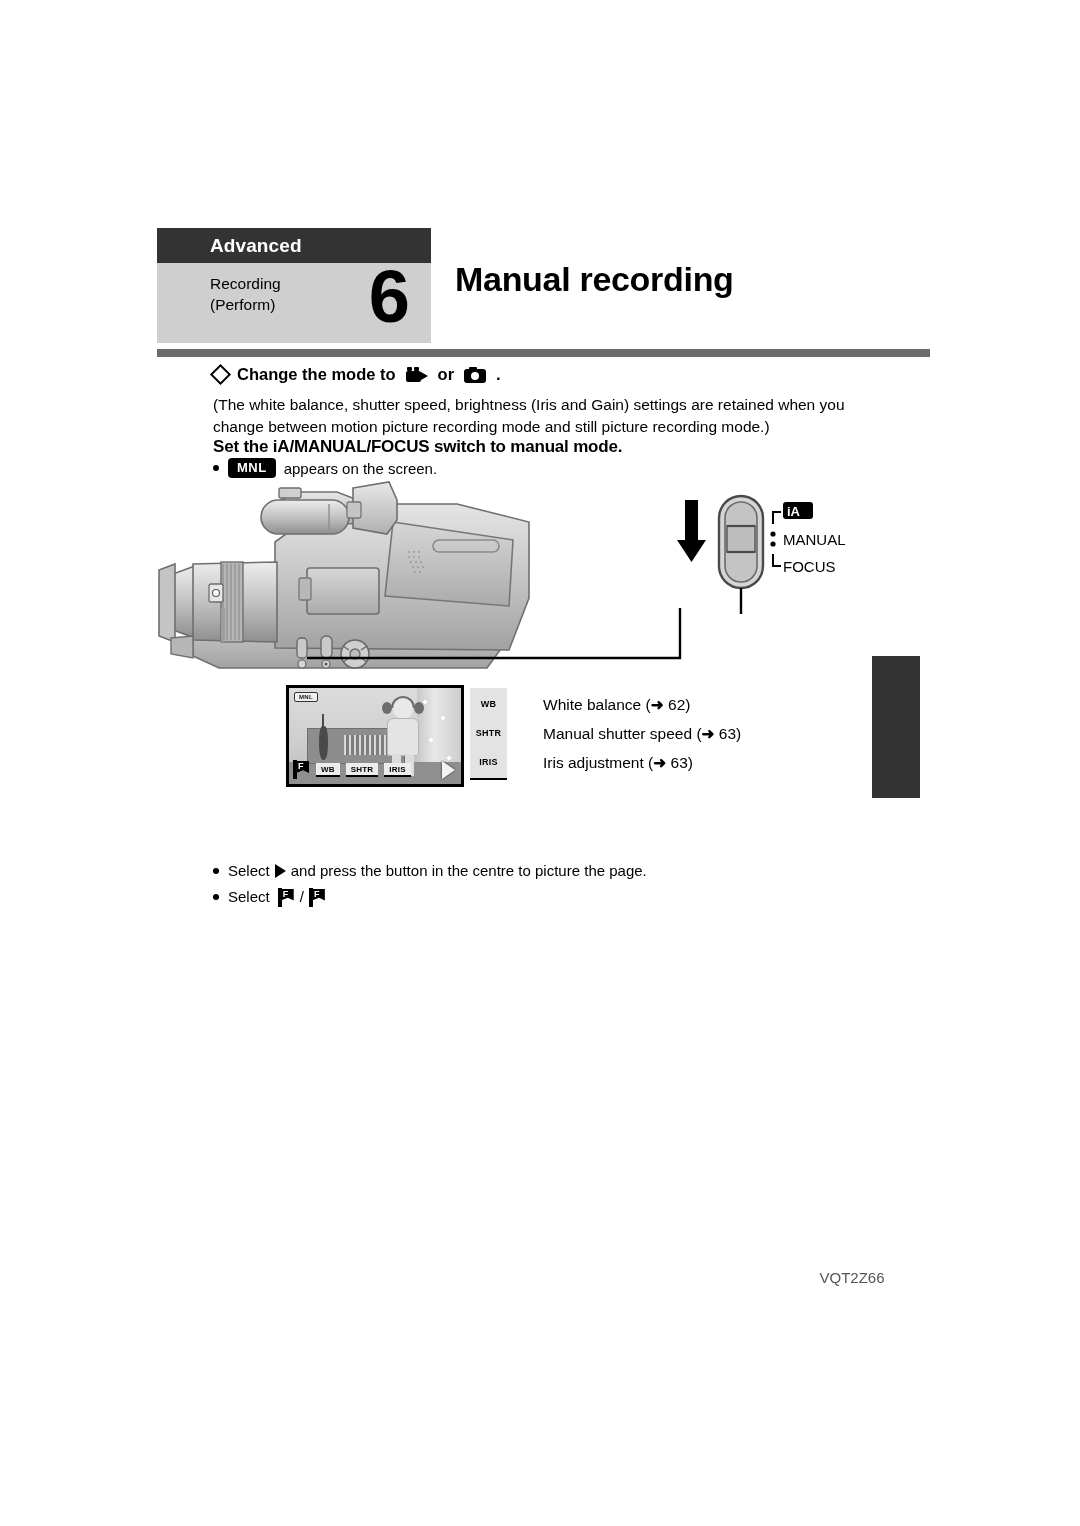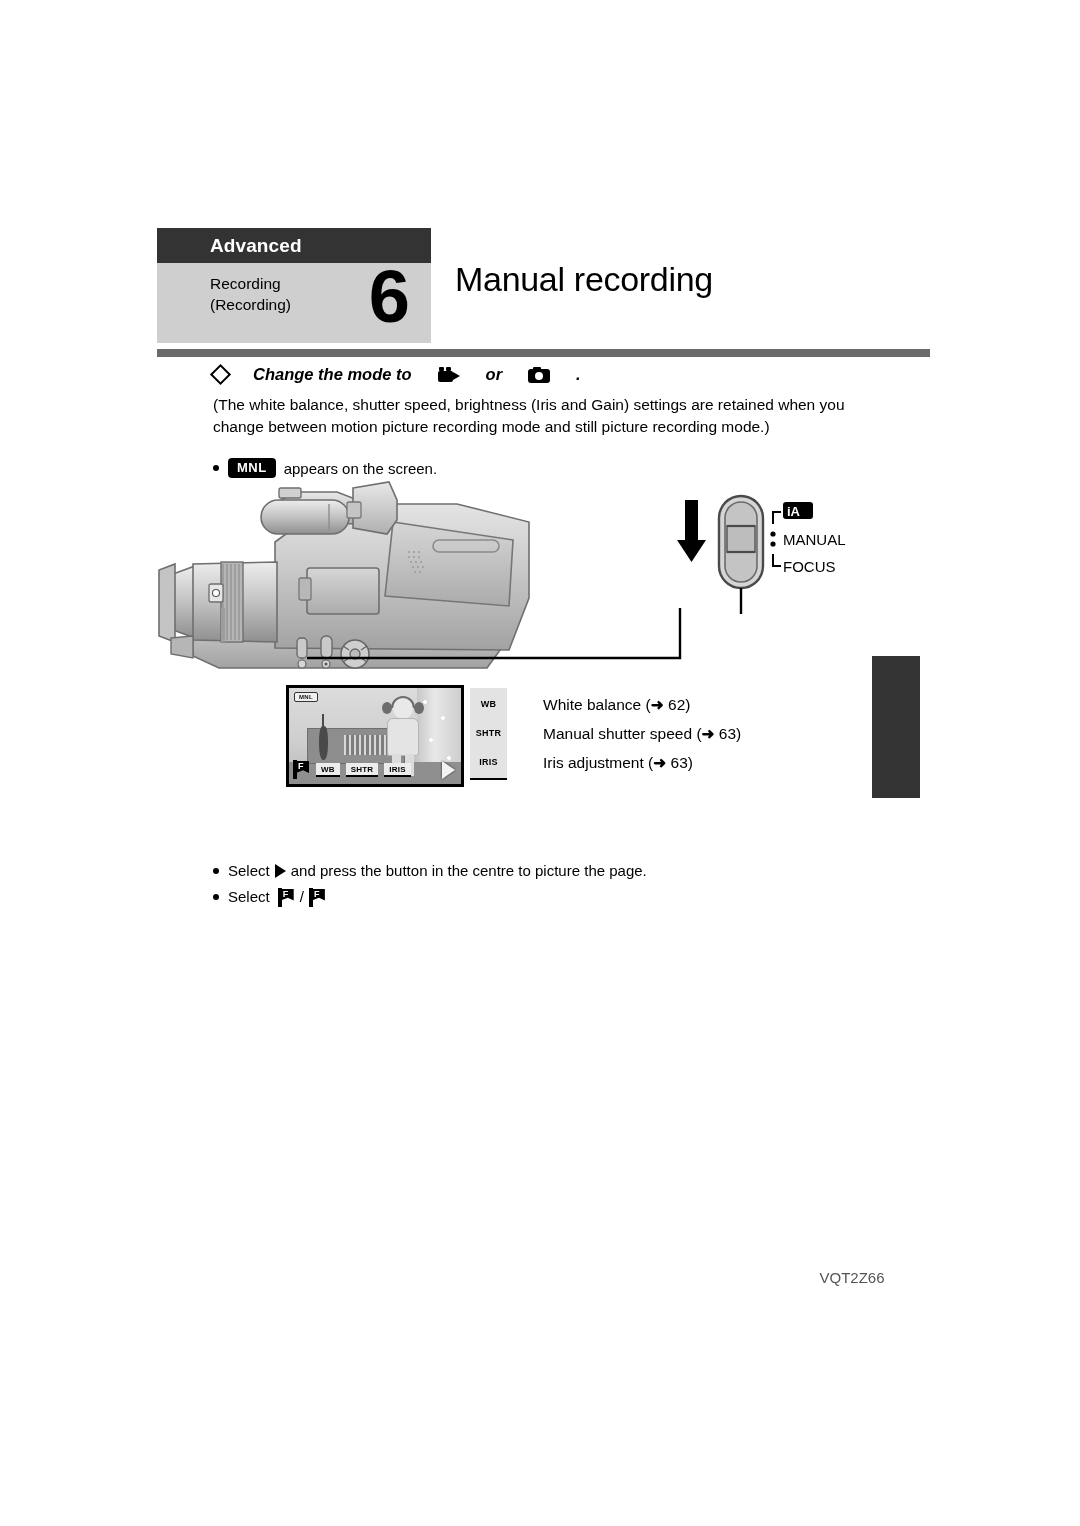--- a/index.html
+++ b/index.html
@@ -31,33 +31,33 @@
     font-size:15.5px;line-height:21px;color:#000;
   }
   .chapter-num{
     position:absolute;right:23px;top:-9px;
     font-size:74px;font-weight:bold;line-height:86px;
     letter-spacing:-2px;
   }
 
   .page-title{
     position:absolute;left:455px;top:260px;
-    font-size:34px;font-weight:normal;letter-spacing:-.3px;
+    font-size:34px;font-weight:bold;letter-spacing:-.3px;
   }
 
   .rule{
     position:absolute;left:157px;top:349px;
     width:773px;height:8px;background:#6b6b6b;
   }
 
   
   .mode-line{
     position:absolute;left:213px;top:365px;
     font-size:16.5px;font-weight:bold;
-    display:flex;align-items:center;gap:22px;font-style:italic;
+    display:flex;align-items:center;gap:6px;
   }
   .diamond{
     display:inline-block;width:11px;height:11px;
     border:2px solid #000;transform:rotate(45deg);
     margin-right:3px;
   }
   .ico-video{
     display:inline-block;width:22px;height:15px;position:relative;
     margin:0 4px;
   }
@@ -278,21 +278,21 @@
 
 <div class="page">
 
   <div class="chapter-tab">
     <div class="chapter-tab-top">
       <span>Advanced</span>
     </div>
     <div class="chapter-tab-body">
       <div class="lines">
         <div>Recording</div>
-        <div>(Recording)</div>
+        <div>(Perform)</div>
       </div>
       <div class="chapter-num">6</div>
     </div>
   </div>
 
   <div class="page-title">Manual recording</div>
 
   <div class="rule"></div>
 
   <div class="mode-line">
@@ -308,20 +308,21 @@
     <span class="ico-photo">
       <span class="hump"></span>
         <span class="shell"></span>
         <span class="eye"></span>
     </span>
     <span>.</span>
   </div>
 
   <div class="para">(The white balance, shutter speed, brightness (Iris and Gain) settings are retained when you change between motion picture recording mode and still picture recording mode.)</div>
 
+  <div class="subhead">Set the iA/MANUAL/FOCUS switch to manual mode.</div>
 
   <div class="mnl-line">
     <span class="bullet-dot"></span>
     <span class="mnl-badge">MNL</span>
     <span>appears on the screen.</span>
   </div>
 
   <div class="illus">
     <svg width="790" height="320" viewBox="0 0 790 320">
       <defs>

